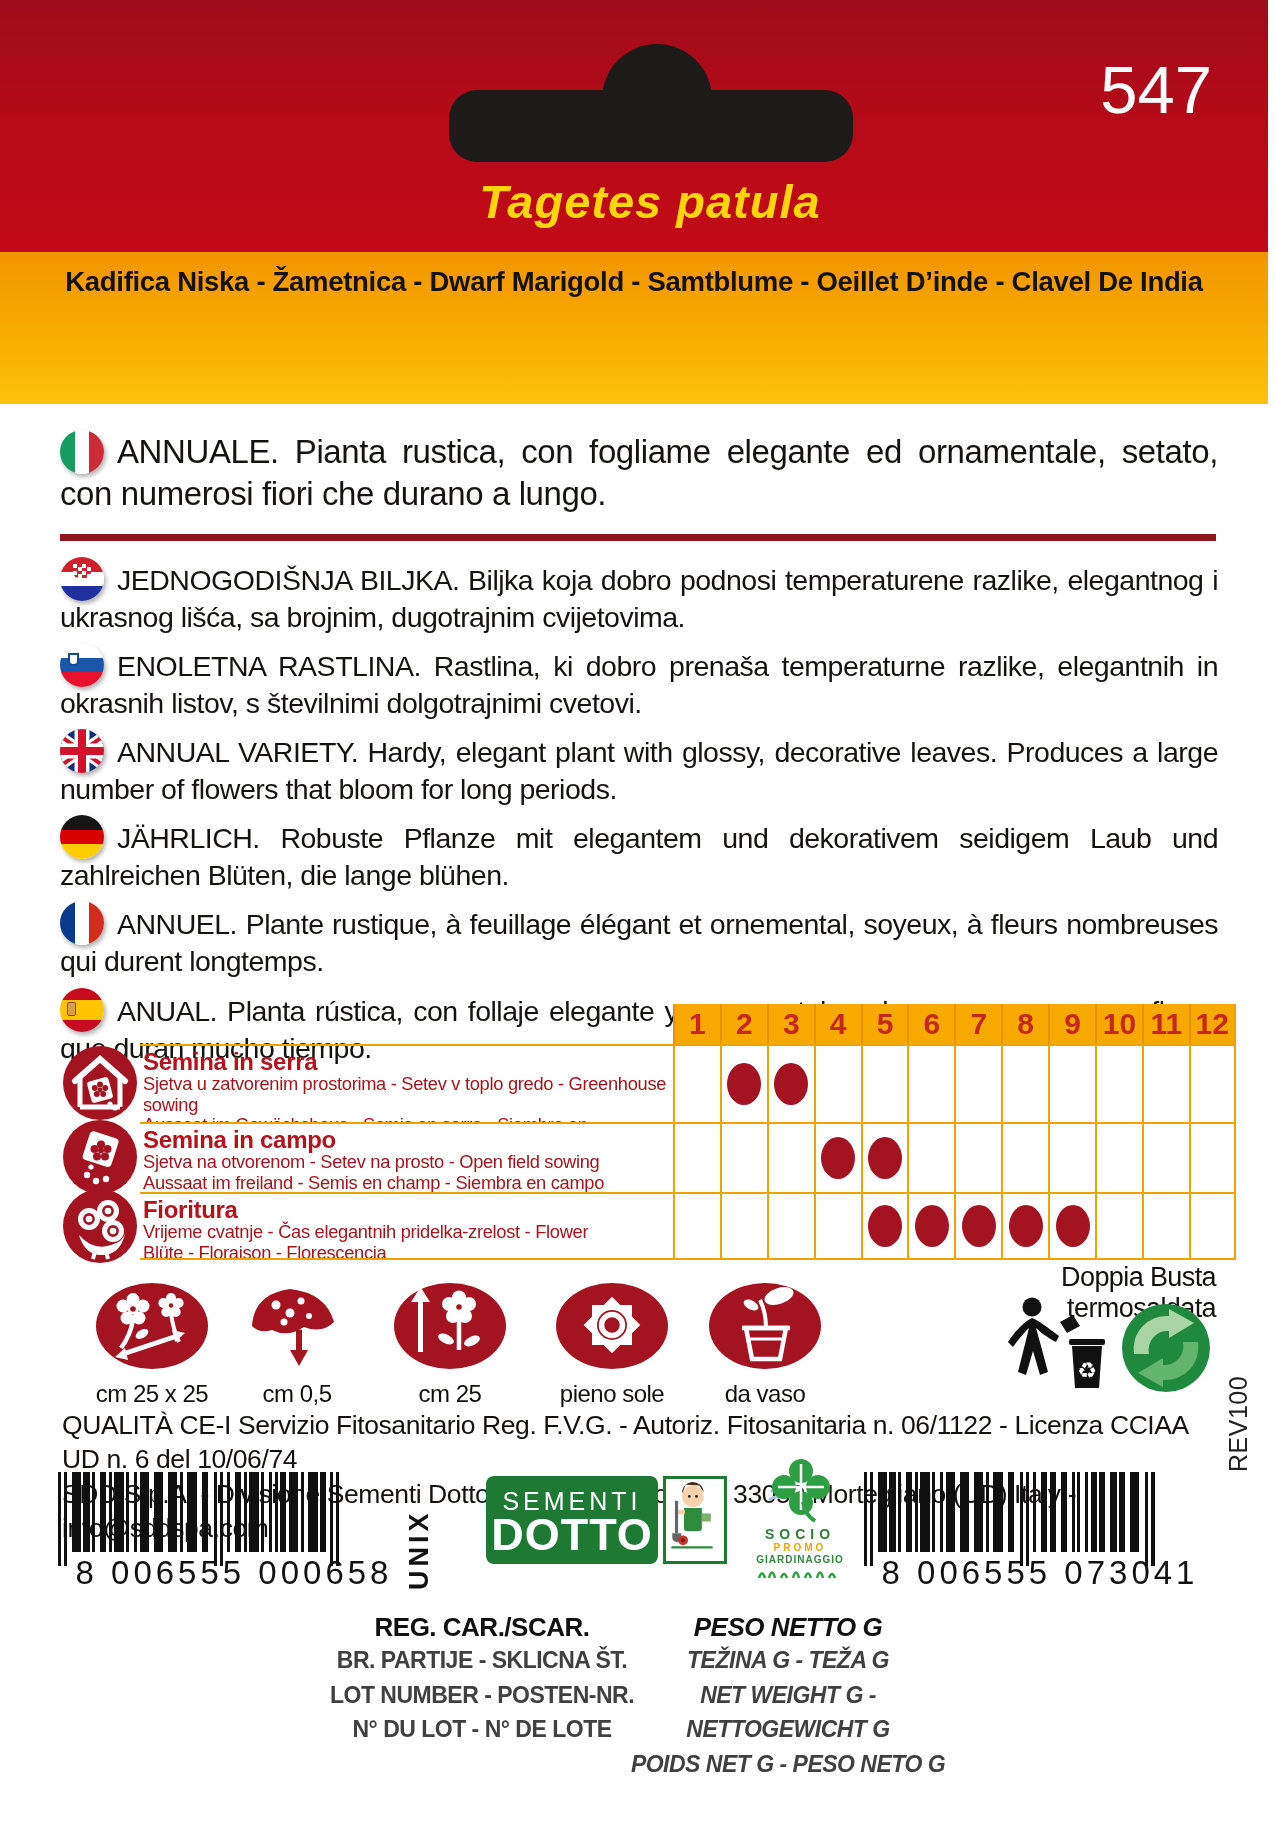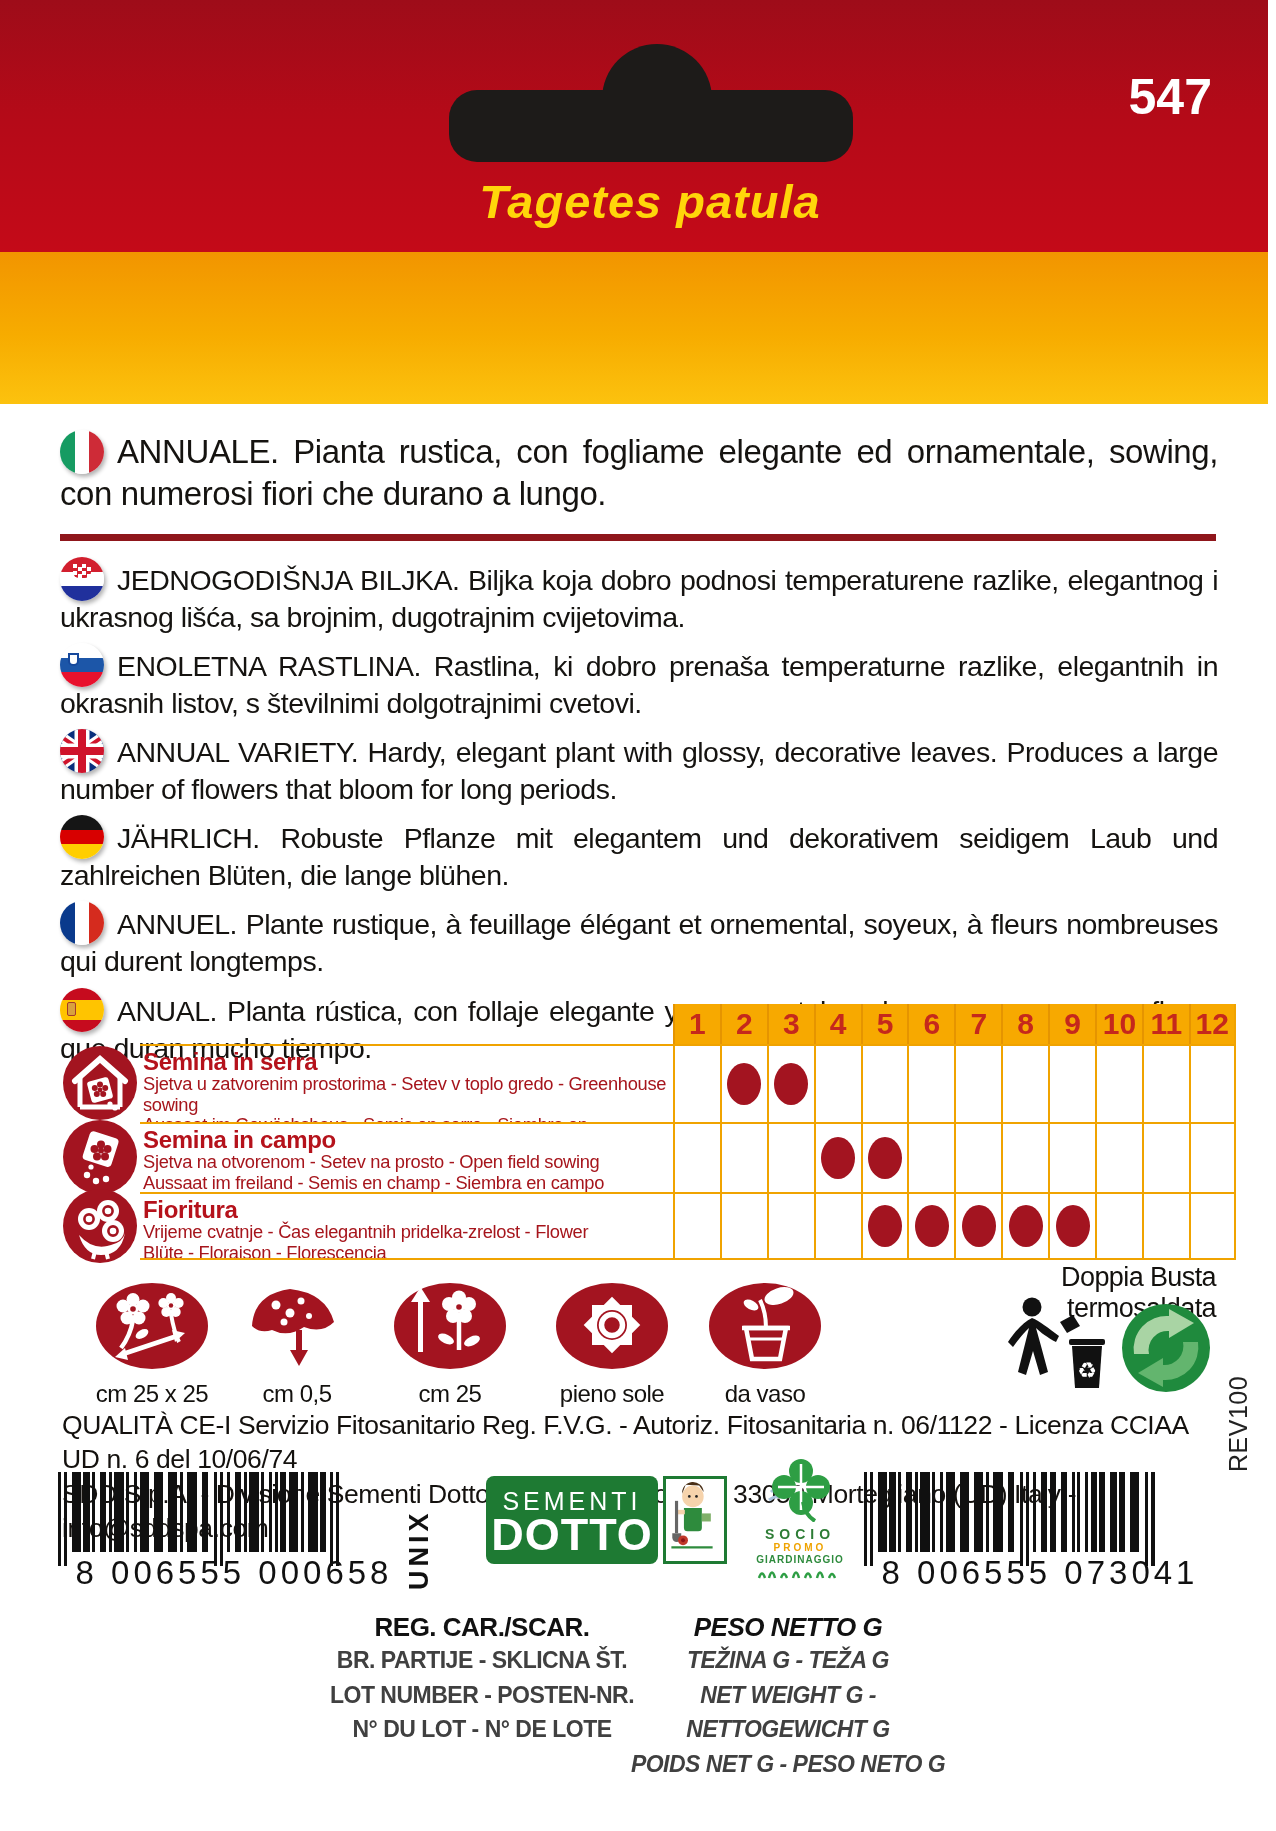--- a/index.html
+++ b/index.html
@@ -6,21 +6,21 @@
   .sheet{position:relative;width:1276px;height:1831px;background:#fff;overflow:hidden;
          font-family:"Liberation Sans", sans-serif;color:#161412;}
 
   
   .red-header{position:absolute;left:0;top:0;width:1268px;height:252px;
     background:linear-gradient(180deg,#9e0c19 0%,#b40a18 45%,#c40a18 100%);}
   .tab-hump{position:absolute;left:602px;top:44px;width:110px;height:56px;
     background:#1d1b19;border-radius:55px 55px 0 0;}
   .tab-body{position:absolute;left:449px;top:90px;width:404px;height:72px;
     background:#1d1b19;border-radius:28px;}
-  .pack-code{position:absolute;right:56px;top:68px;font-size:50px;font-weight:bold;color:#fff;}
+  .pack-code{position:absolute;right:56px;top:51px;font-size:67px;font-weight:normal;color:#fff;}
   .species{position:absolute;left:0;top:174px;width:1300px;text-align:center;
     font-size:47px;font-weight:bold;font-style:italic;color:#ffd60a;letter-spacing:1px;}
 
   
   .orange-band{position:absolute;left:0;top:252px;width:1268px;height:152px;
     background:linear-gradient(180deg,#f29500 0%,#f7ac00 55%,#fcc20e 100%);text-align:center;}
   .common-names{padding-top:14px;font-size:27.5px;font-weight:bold;color:#141210;letter-spacing:-0.3px;}
   .variety{margin-top:10px;font-size:46px;font-weight:bold;color:#b5262b;letter-spacing:-0.5px;}
 
   
@@ -113,24 +113,25 @@
 <div class="sheet">
 
   <div class="red-header">
     <div class="tab-hump"></div>
     <div class="tab-body"></div>
     <div class="pack-code">547</div>
     <div class="species">Tagetes patula</div>
   </div>
 
   <div class="orange-band">
+    <div class="common-names">Kadifica Niska - Žametnica - Dwarf Marigold - Samtblume - Oeillet D’inde - Clavel De India</div>
   </div>
 
   <div class="content">
-    <p class="intro"><span class="flag flag-it"></span><span>ANNUALE. Pianta rustica, con fogliame elegante ed ornamentale, sowing, con numerosi fiori che durano a lungo.</span></p>
+    <p class="intro"><span class="flag flag-it"></span><span>ANNUALE. Pianta rustica, con fogliame elegante ed ornamentale, setato, con numerosi fiori che durano a lungo.</span></p>
     <div class="divider"></div>
     <p class="desc"><span class="flag flag-hr"></span><span>JEDNOGODIŠNJA BILJKA. Biljka koja dobro podnosi temperaturene razlike, elegantnog i ukrasnog lišća, sa brojnim, dugotrajnim cvijetovima.</span></p>
     <p class="desc"><span class="flag flag-si"></span><span>ENOLETNA RASTLINA. Rastlina, ki dobro prenaša temperaturne razlike, elegantnih in okrasnih listov, s številnimi dolgotrajnimi cvetovi.</span></p>
     <p class="desc"><span class="flag flag-gb"><svg width="64" height="44" viewBox="0 0 64 44" style="margin-left:-10px">
             <rect width="64" height="44" fill="#0a2f7c"></rect>
             <path d="M0,0 64,44 M64,0 0,44" stroke="#fff" stroke-width="10"></path>
             <path d="M0,0 64,44 M64,0 0,44" stroke="#cf142b" stroke-width="4"></path>
             <path d="M32,0 V44 M0,22 H64" stroke="#fff" stroke-width="15"></path>
             <path d="M32,0 V44 M0,22 H64" stroke="#cf142b" stroke-width="8"></path>
           </svg></span><span>ANNUAL VARIETY. Hardy, elegant plant with glossy, decorative leaves. Produces a large number of flowers that bloom for long periods.</span></p>

